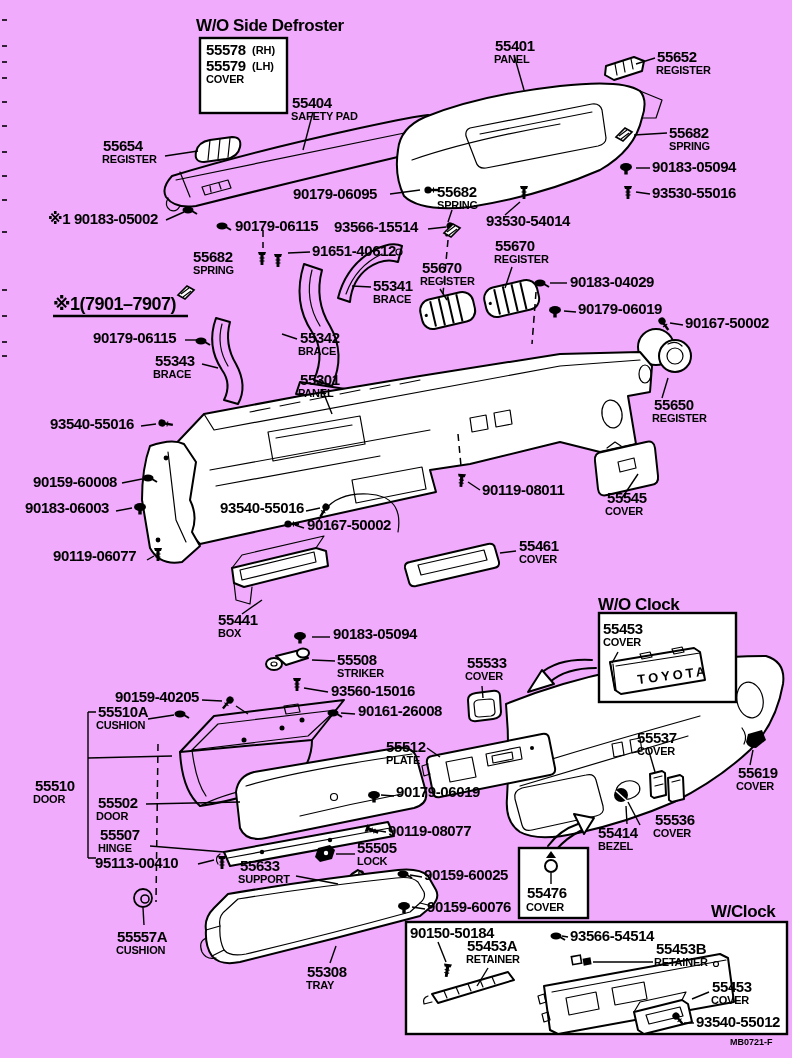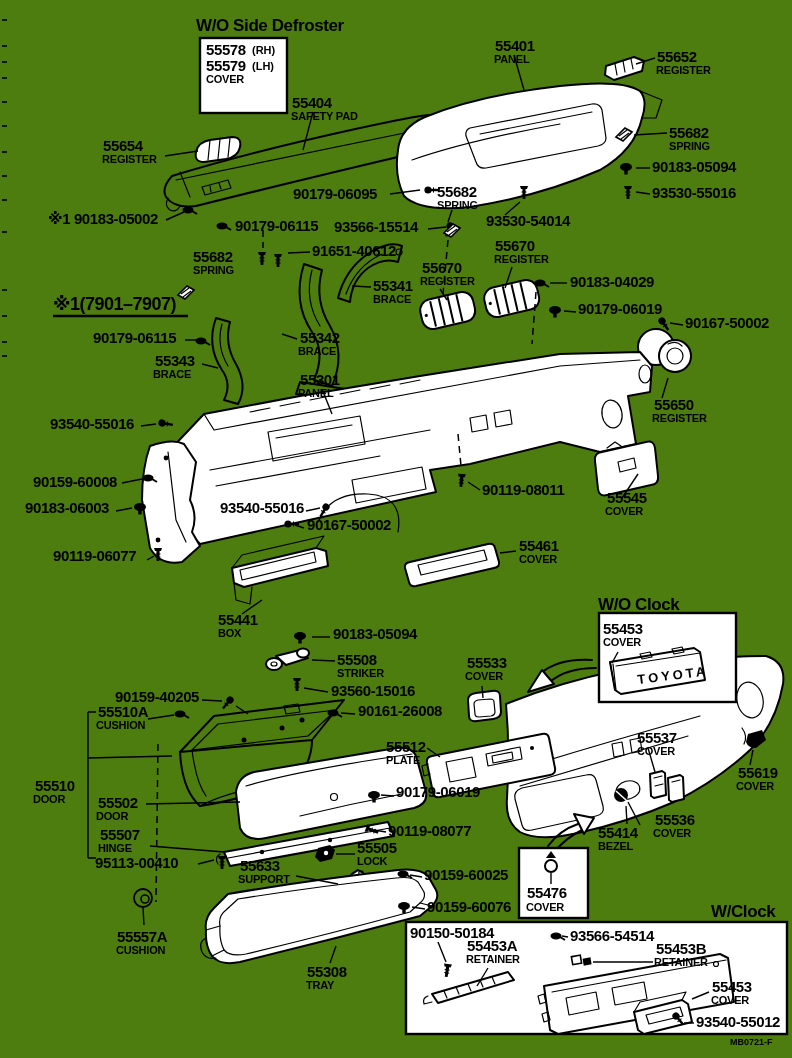--- a/index.html
+++ b/index.html
@@ -1,16 +1,16 @@
 <!DOCTYPE html>
 <html><head>
 <meta charset="utf-8">
 <style>
   html,body{margin:0;padding:0;background:#fff;}
-  #page{position:relative;width:792px;height:1058px;background:#4d7c0f;overflow:hidden;}
+  #page{position:relative;width:792px;height:1058px;background:#f0abfc;overflow:hidden;}
   svg{display:block;}
   text{fill:#000;font-family:"Liberation Sans","DejaVu Sans",sans-serif;font-weight:bold;}
   .pn{font-size:15px;letter-spacing:-0.4px;}
   .pd{font-size:11px;letter-spacing:-0.2px;}
   .tag{font-size:11px;}
   .hd{font-size:17px;letter-spacing:-0.4px;}
   .nt{font-size:18px;letter-spacing:-0.5px;}
   .sm{font-size:9px;}
   .ty{font-size:13px;letter-spacing:3px;}
   .o{fill:none;stroke:#000;stroke-width:2;stroke-linejoin:round;stroke-linecap:round;}

